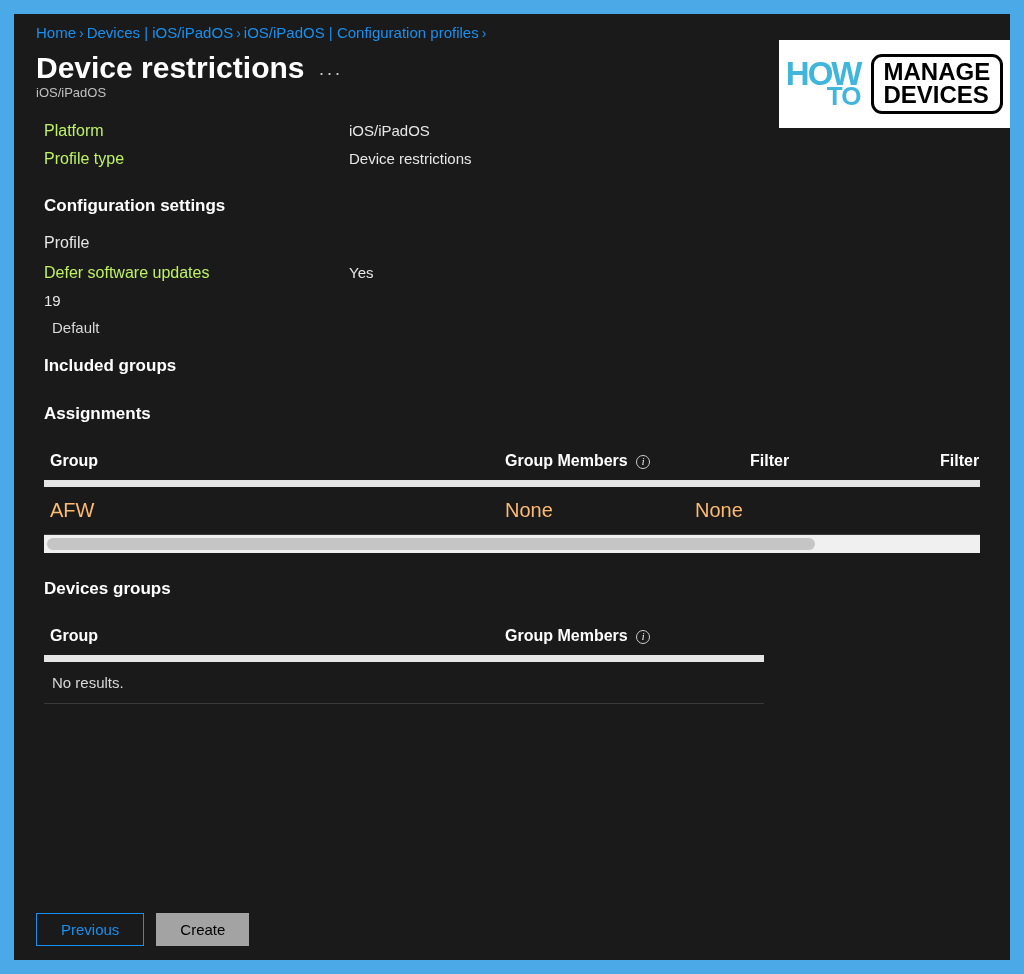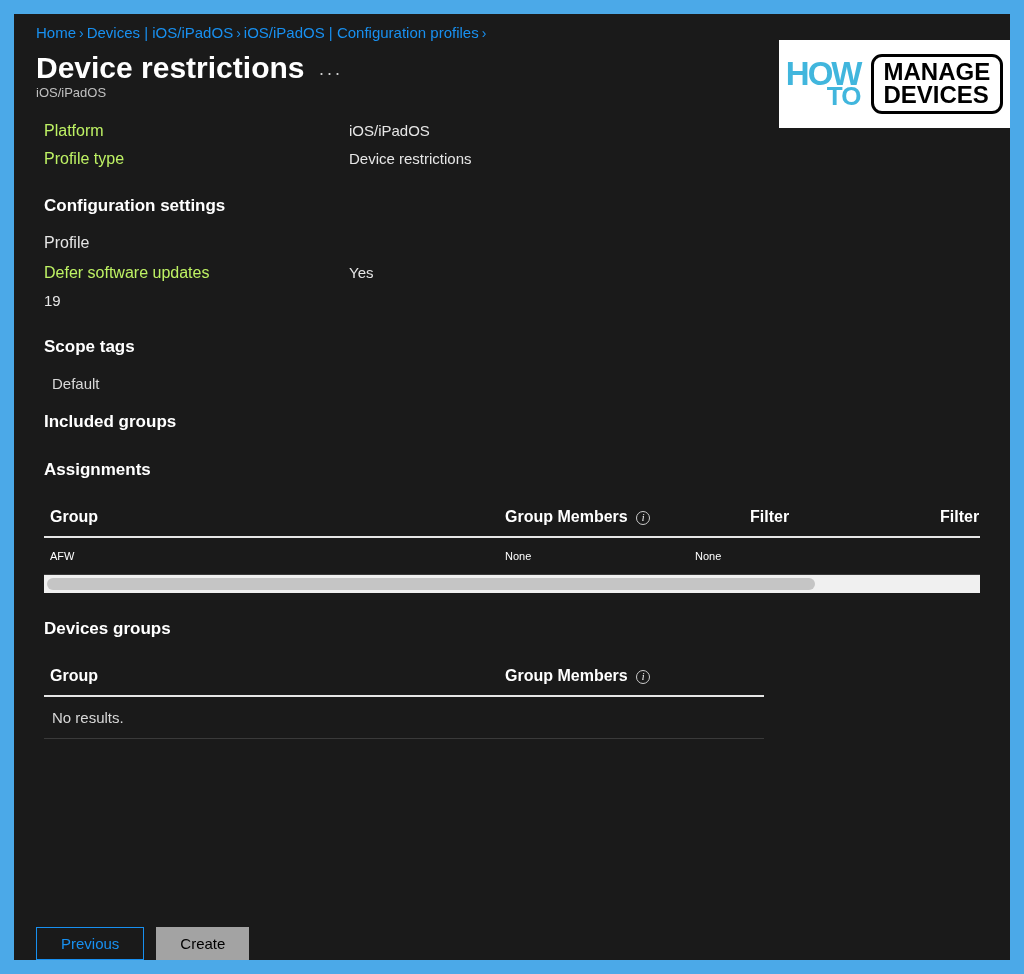--- a/index.html
+++ b/index.html
@@ -131,25 +131,25 @@
       min-width: 100%;
     }
     .th-row, .td-row {
       display: flex;
       padding: 10px 6px;
     }
     .th-row {
       font-weight: 700;
       color: #ffffff;
       font-size: 16px;
-      border-bottom: 2px solid #e5e5e5;
+      border-bottom: 7px solid #e5e5e5;
     }
     .td-row {
-      color: #ffffff;
-      font-size: 11px;
+      color: #fdba74;
+      font-size: 20px;
       border-bottom: 1px solid #3a3a3a;
       padding: 12px 6px;
     }
     .col-group { flex: 0 0 455px; }
     .col-members { flex: 0 0 245px; }
     .col-filter { flex: 0 0 190px; }
     .col-filter2 { flex: 0 0 60px; }
     .info-icon {
       display: inline-flex;
       align-items: center;
@@ -185,21 +185,21 @@
     }
     .no-results {
       padding: 12px 8px;
       color: #d8d8d8;
       font-size: 15px;
       border-bottom: 1px solid #3a3a3a;
       width: 720px;
     }
     .footer {
       position: absolute;
-      bottom: 0;
+      bottom: 14px;
       left: 22px;
       display: flex;
       gap: 12px;
     }
     .btn {
       padding: 7px 24px;
       font-size: 15px;
       border: none;
       cursor: pointer;
       font-family: inherit;
@@ -261,21 +261,20 @@
     <div class="sub-section">Profile</div>
 
     <div class="kv-row">
       <div class="kv-label">Defer software updates</div>
       <div class="kv-value">Yes</div>
     </div>
     <div class="kv-row">
       <div class="kv-value">19</div>
     </div>
 
-    <div class="section-title">Scope tags</div>
     <div class="tag">Default</div>
 
     <div class="section-title" style="margin-top:20px">Included groups</div>
 
     <div class="section-title">Assignments</div>
 
     <div class="table-wrap">
       <div class="table">
         <div class="th-row">
           <div class="col-group">Group</div>

